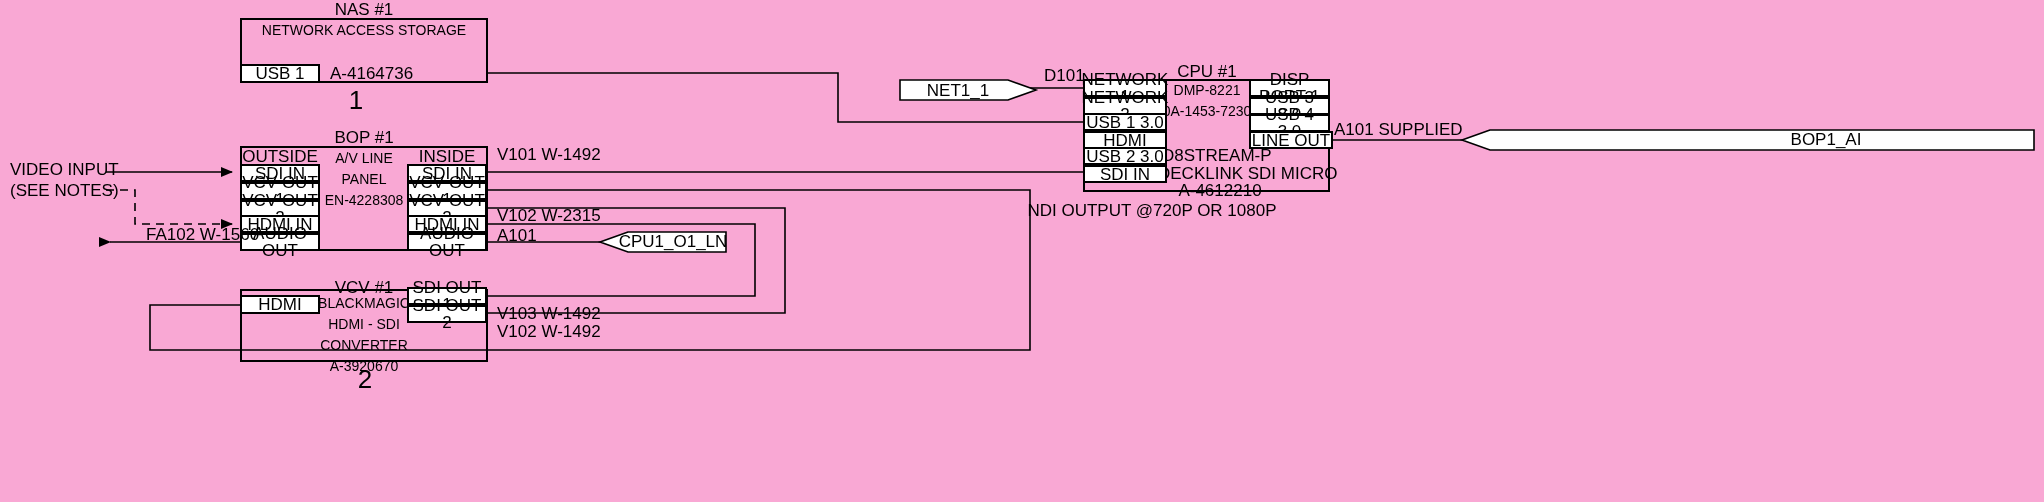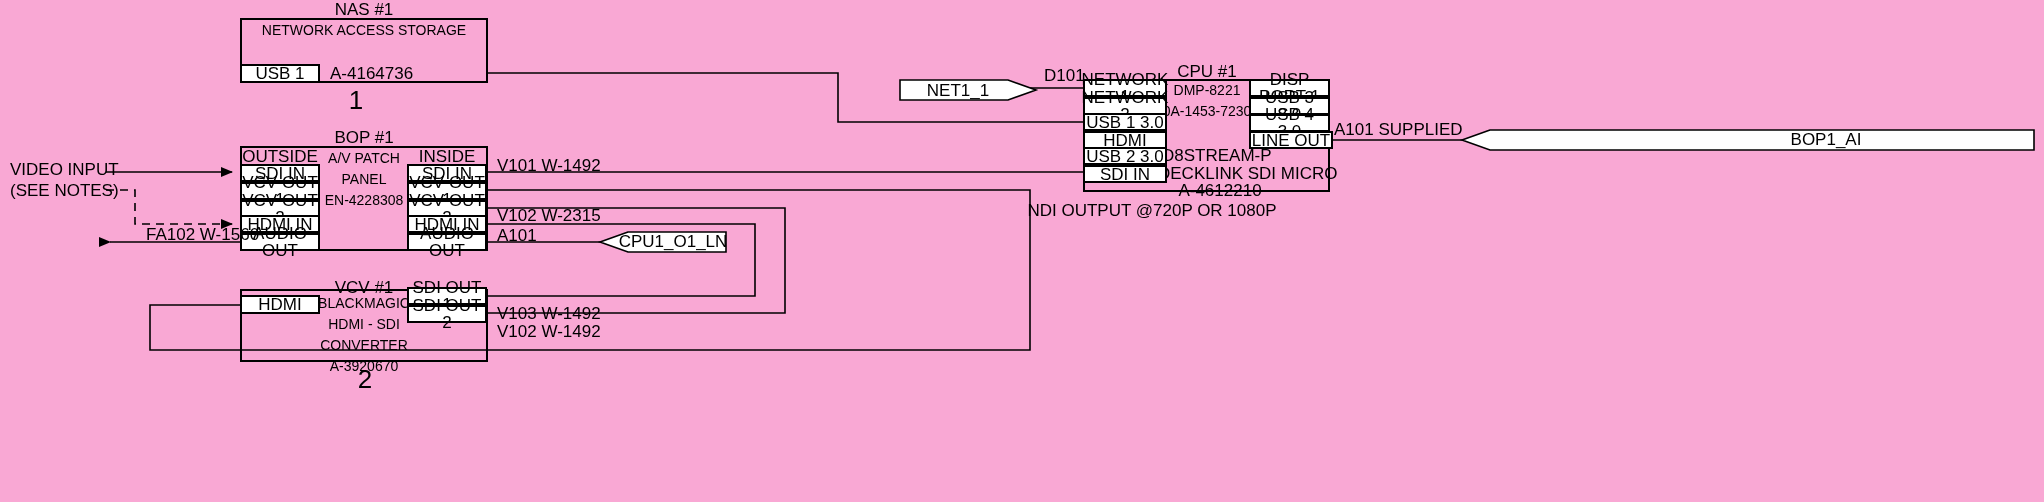--- a/index.html
+++ b/index.html
@@ -148,21 +148,21 @@
   </div>
   <div class="port" style="left:240px; top:64px; width:80px; height:19px;">USB 1</div>
   <div class="txt" style="left:330px; top:64px;">A-4164736</div>
   <div class="bignum" style="left:356px; top:85px;">1</div>
 
   <div class="hdr" style="left:364px; top:128px;">BOP #1</div>
   <div class="box" style="left:240px; top:146px; width:248px; height:105px;"></div>
   <div class="txt c" style="left:280px; top:147px;">OUTSIDE</div>
   <div class="txt c" style="left:447px; top:147px;">INSIDE</div>
   <div class="inner-txt" style="left:364px; top:148px;">
-    <div>A/V PATCH</div>
+    <div>A/V LINE</div>
     <div>PANEL</div>
     <div>EN-4228308</div>
   </div>
 
   <div class="port" style="left:240px; top:164px; width:80px; height:18px;">SDI IN</div>
   <div class="port" style="left:240px; top:182px; width:80px; height:18px;">VCV OUT 1</div>
   <div class="port" style="left:240px; top:200px; width:80px; height:18px;">VCV OUT 2</div>
   <div class="port" style="left:240px; top:215px; width:80px; height:18px;">HDMI IN</div>
   <div class="port" style="left:240px; top:233px; width:80px; height:18px;">AUDIO OUT</div>
 
@@ -201,21 +201,21 @@
   <div class="port" style="left:1083px; top:113px; width:84px; height:18px;">USB 1 3.0</div>
   <div class="port" style="left:1083px; top:131px; width:84px; height:18px;">HDMI</div>
   <div class="port" style="left:1083px; top:147px; width:84px; height:18px;">USB 2 3.0</div>
   <div class="port" style="left:1083px; top:165px; width:84px; height:18px;">SDI IN</div>
 
   <div class="port" style="left:1249px; top:79px; width:81px; height:18px;">DISP PORT 1</div>
   <div class="port" style="left:1249px; top:97px; width:81px; height:18px;">USB 3 3.0</div>
   <div class="port" style="left:1249px; top:114px; width:81px; height:18px;">USB 4 3.0</div>
   <div class="port" style="left:1249px; top:131px; width:84px; height:18px;">LINE OUT</div>
 
-  <div class="wirelabel" style="left:497px; top:156px;">V101 W-1492</div>
+  <div class="wirelabel" style="left:497px; top:145px;">V101 W-1492</div>
   <div class="wirelabel" style="left:497px; top:206px;">V102 W-2315</div>
   <div class="wirelabel" style="left:497px; top:226px;">A101</div>
   <div class="wirelabel" style="left:497px; top:286px;margin-top:36px;">V102 W-1492</div>
   <div class="wirelabel" style="left:497px; top:304px;">V103 W-1492</div>
   <div class="wirelabel" style="left:1044px; top:66px;">D101</div>
   <div class="wirelabel" style="left:1334px; top:120px;">A101 SUPPLIED</div>
   <div class="wirelabel" style="left:146px; top:225px;">FA102 W-1560</div>
 
   <div class="tagtext" style="left:958px; top:81px;">NET1_1</div>
   <div class="tagtext" style="left:673px; top:232px;">CPU1_O1_LN</div>

